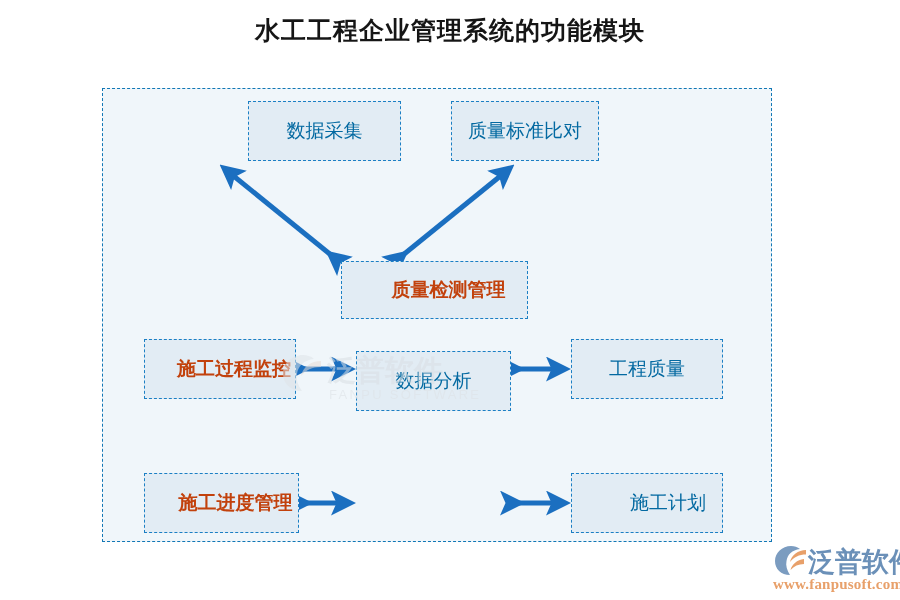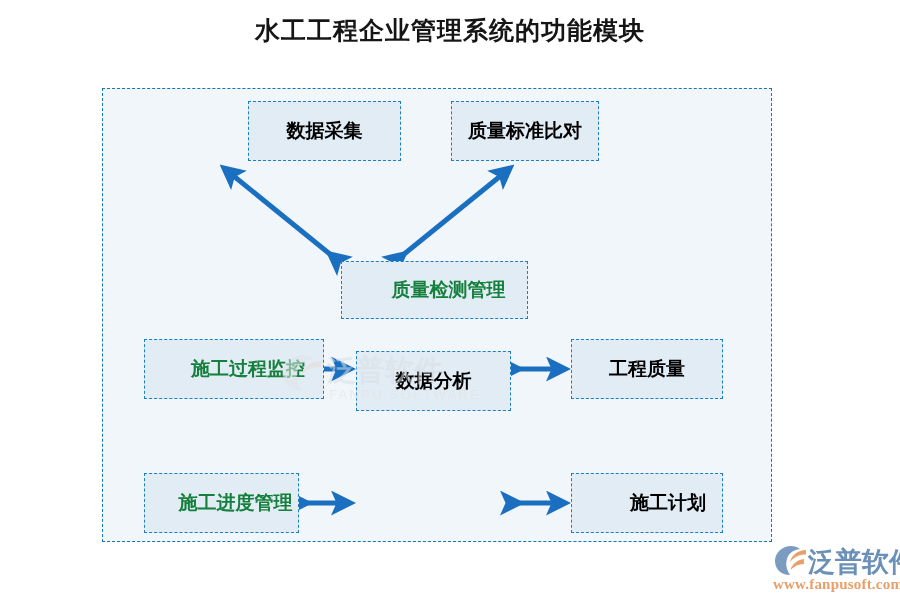--- a/index.html
+++ b/index.html
@@ -43,36 +43,35 @@
   .node {
     position: absolute;
     box-sizing: border-box;
     border: 1px dashed #1b7fc4;
     background: #e2ecf4;
     display: flex;
     align-items: center;
     justify-content: center;
     font-family: "Liberation Serif", "DejaVu Serif", serif;
     font-size: 19px;
-    color: #000000;
+    color: #0369a1;
     white-space: nowrap;
     z-index: 3;
-    font-weight: bold;
   }
   .node.bold {
     font-weight: bold;
-    color: #15803d;
+    color: #c2410c;
     padding-left: 28px;
   }
 
   
   #node-data-collection     { left: 145px; top: 12px;  width: 153px; height: 60px; }
   #node-quality-standard    { left: 348px; top: 12px;  width: 148px; height: 60px; }
   #node-quality-inspection  { left: 238px; top: 172px; width: 187px; height: 58px; }
-  #node-construction-monitor{ left: 41px;  top: 250px; width: 180px; height: 60px; }
+  #node-construction-monitor{ left: 41px;  top: 250px; width: 152px; height: 60px; }
   #node-data-analysis       { left: 253px; top: 262px; width: 155px; height: 60px; }
   #node-project-quality     { left: 468px; top: 250px; width: 152px; height: 60px; }
   #node-schedule-manage     { left: 41px;  top: 384px; width: 155px; height: 60px; }
   #node-realtime-track      { left: 253px; top: 384px; width: 155px; height: 60px; }
   #node-construction-plan   { left: 468px; top: 384px; width: 152px; height: 60px; padding-left: 42px; }
 
   #arrow-layer {
     position: absolute;
     left: 0;
     top: 0;

